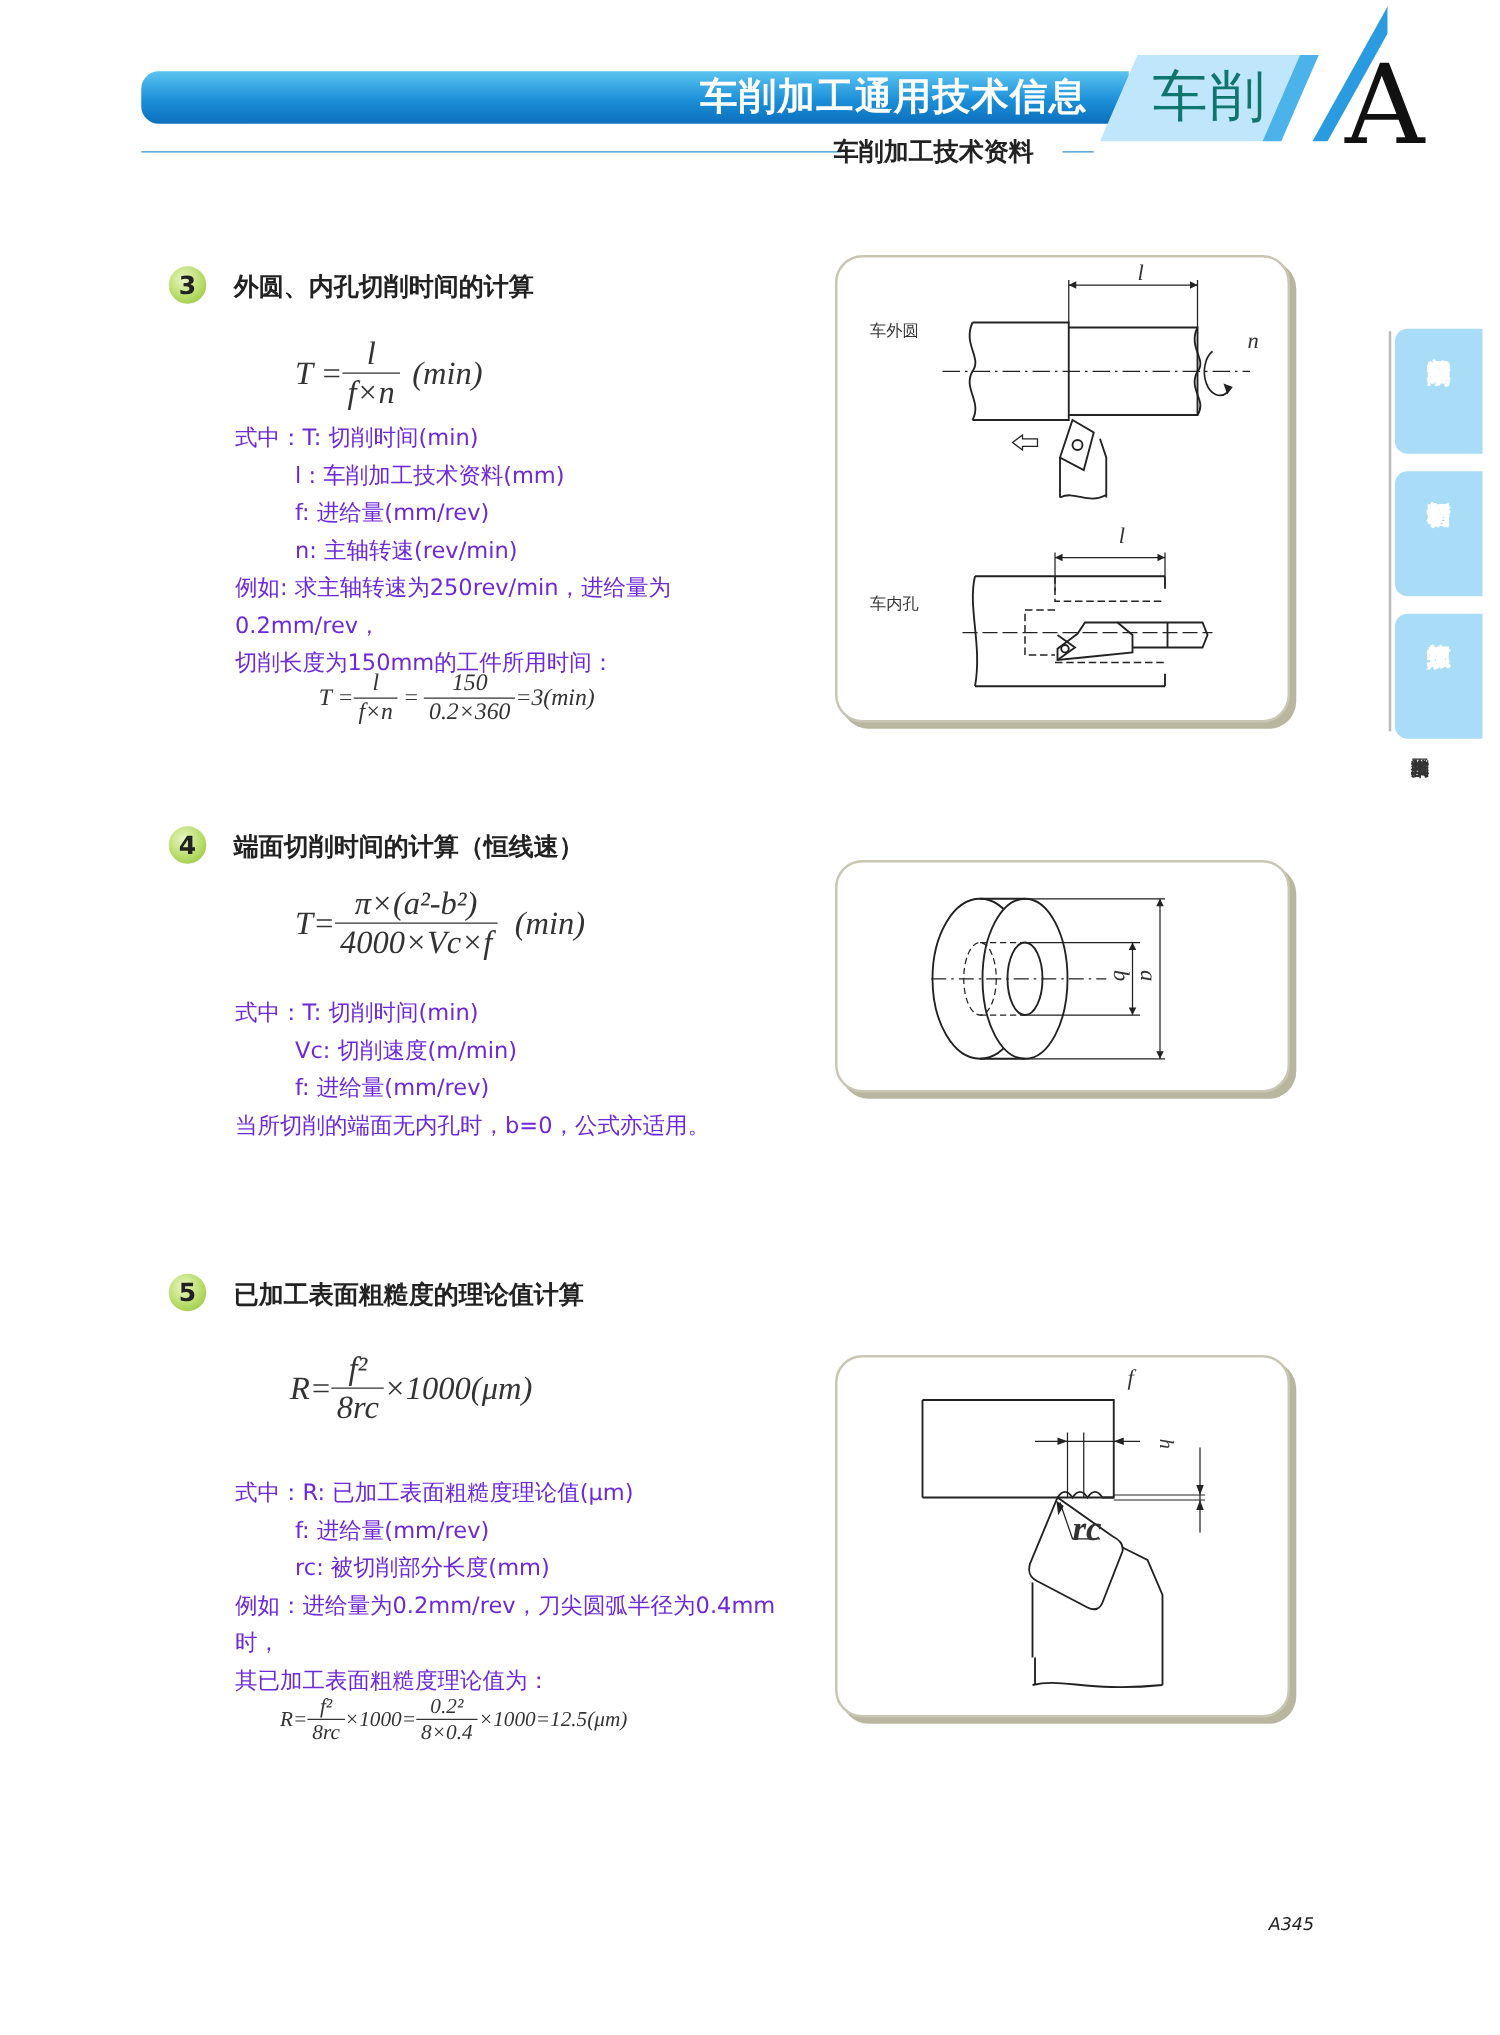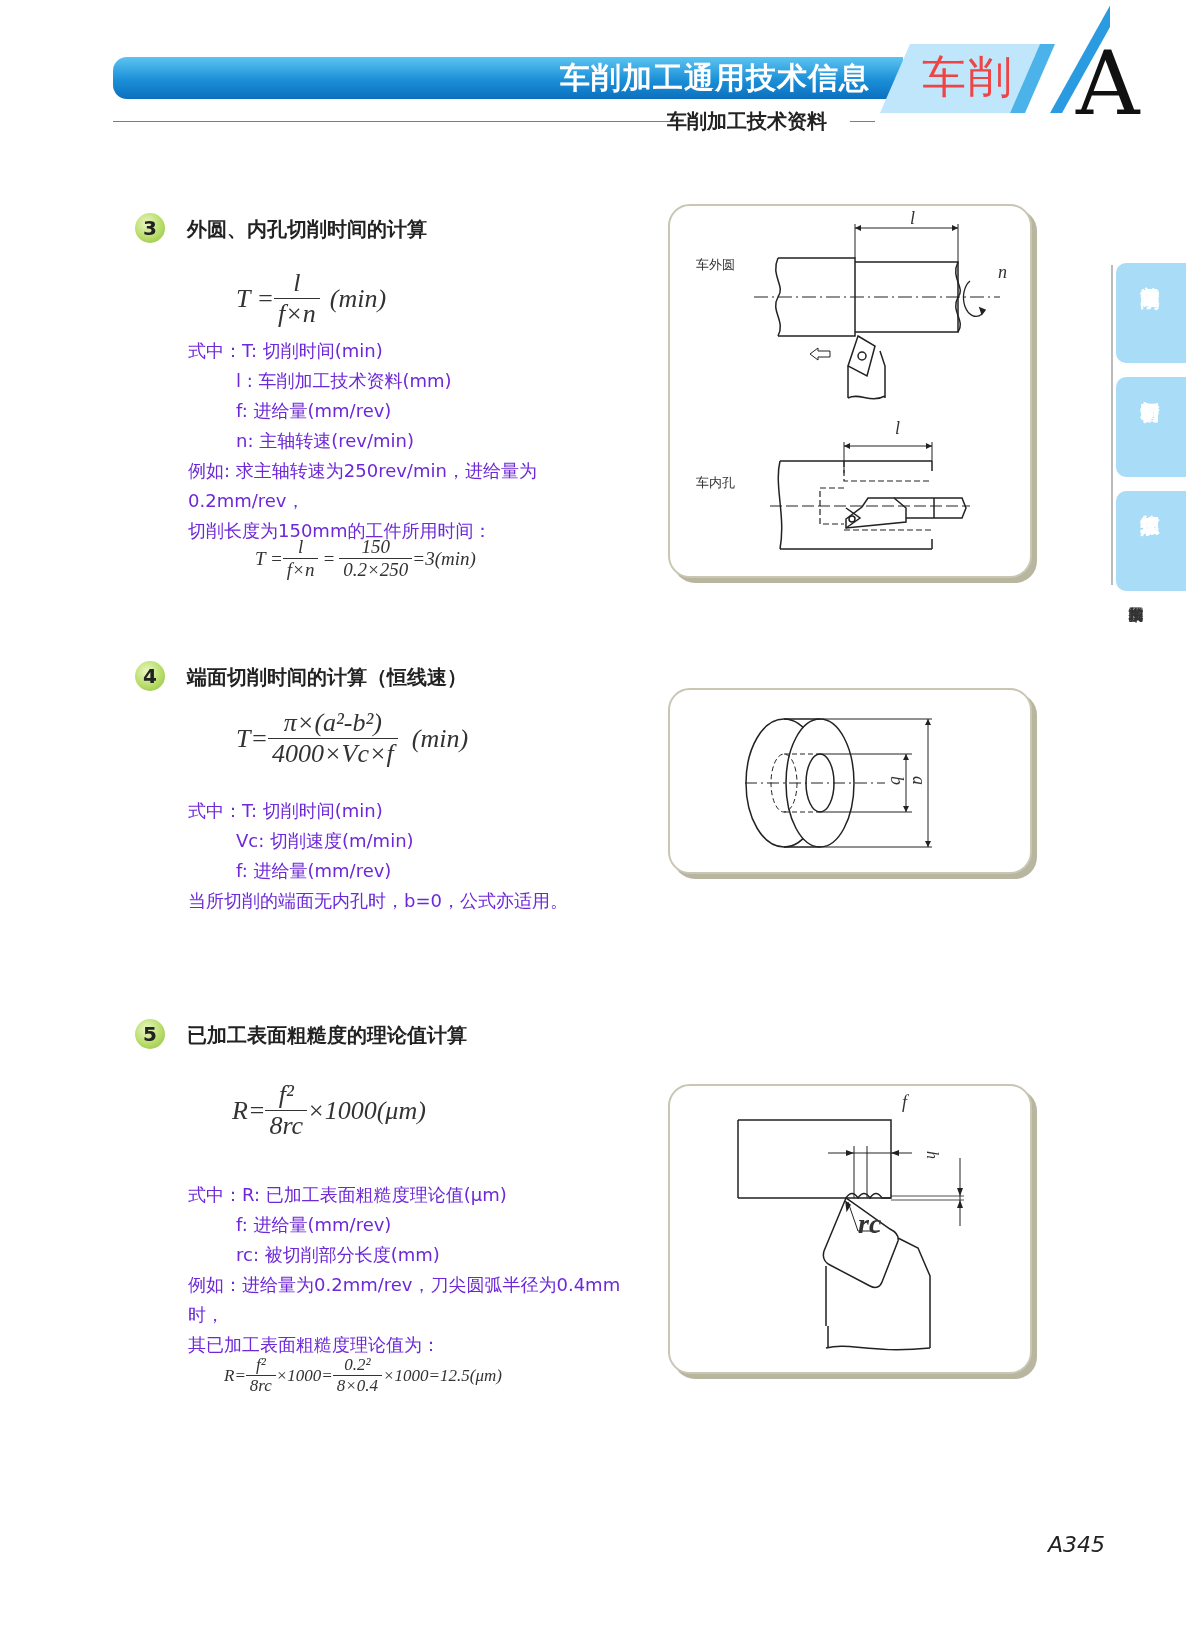--- a/index.html
+++ b/index.html
@@ -5,21 +5,21 @@
   html, body { margin:0; padding:0; background:#fff; }
   body { width:1200px; height:1628px; position:relative; overflow:hidden;
          font-family:"DejaVu Sans","Liberation Sans",sans-serif; color:#333; }
   .abs { position:absolute; }
   
   .hdr-bar { left:113px; top:57px; width:790px; height:42px;
     border-radius:14px 0 0 14px;
     background:linear-gradient(180deg,#5cc4f0 0%,#1b8fd8 55%,#0c6fbd 100%); }
   .hdr-title { right:330px; top:57px; height:24px; line-height:42px;
     font-size:30px; font-weight:bold; color:#fff; letter-spacing:1px; }
-  .hdr-tab-text { left:922px; top:48px; font-size:44px; color:#ef4444; letter-spacing:2px; }
+  .hdr-tab-text { left:922px; top:48px; font-size:44px; color:#0f766e; letter-spacing:2px; }
   .hdr-A { left:1076px; top:32px; font-family:"DejaVu Serif","Liberation Serif",serif;
     font-size:88px; color:#111; font-weight:normal; }
   .hdr-rule { left:113px; top:121px; width:560px; height:1px; background:#3a8fd0; }
   .hdr-rule2 { left:850px; top:121px; width:25px; height:1px; background:#3a8fd0; }
   .hdr-sub { left:667px; top:108px; font-size:20px; font-weight:bold; color:#222; }
   
   .side-line { left:1111px; top:265px; width:2px; height:320px; background:#bbb; }
   .side-tab { left:1116px; width:70px; border-radius:10px 0 0 10px; background:#a9dcf7;
     color:#fff; font-size:19px; font-weight:bold; text-align:center;
     writing-mode:vertical-rl; text-orientation:upright; letter-spacing:1px;
@@ -33,21 +33,21 @@
     font-weight:bold; font-size:20px; color:#222; text-align:center; line-height:30px; }
   .sec-title { font-size:20px; font-weight:bold; color:#222; }
   .formula { font-family:"Liberation Serif","DejaVu Serif",serif; font-style:italic; color:#333; }
   .frac { display:inline-flex; flex-direction:column; align-items:center; vertical-align:middle; }
   .frac .n { padding:0 4px; }
   .frac .d { border-top:1.3px solid #333; padding:0 4px; }
   .txt { font-size:18px; color:#6d28d9; line-height:30px; }
   .indent { padding-left:48px; }
   .panel { border:2px solid #c9c6b4; border-radius:22px; background:#fff;
     box-shadow:5px 5px 0 #b9b6a0; }
-  .page-num { left:1048px; top:1532px; font-style:italic; font-size:22px; color:#222; }
+  .page-num { left:1015px; top:1532px; font-style:italic; font-size:14px; color:#222; }
 </style>
 </head>
 <body>
 
 <div class="abs hdr-bar"></div>
 <div class="abs hdr-title">车削加工通用技术信息</div>
 <svg class="abs" style="left:850px;top:0;width:260px;height:125px">
   <polygon points="60,44 190,44 160,113 30,113" fill="#bfe6fa"></polygon>
   <polygon points="200,113 212,113 275,0 263,0" fill="#2a9be0"></polygon>
   <polygon points="190,44 205,44 175,113 160,113" fill="#4bb2ea"></polygon>
@@ -90,21 +90,21 @@
 </div>
 <div class="abs formula" style="left:255px;top:536px;font-size:19px;display:flex;align-items:center">
   <span>T =</span>
   <span class="frac">
       <span class="n">l</span>
       <span class="d">f×n</span>
     </span>
   <span style="margin:0 4px">=</span>
   <span class="frac">
       <span class="n">150</span>
-      <span class="d">0.2×250</span>
+      <span class="d">0.2×360</span>
     </span>
   <span style="margin-left:0">=3(min)</span>
 </div>
 
 <div class="abs panel" style="left:668px;top:204px;width:360px;height:370px">
   <div class="abs" style="left:26px;top:50px;font-size:13px">车外圆</div>
   <div class="abs" style="left:26px;top:268px;font-size:13px">车内孔</div>
   <svg class="abs" style="left:0;top:0" width="360" height="370" fill="none" stroke="#222" stroke-width="1.5">
 
     <path d="M108,52 L185,52 L185,130 L108,130"></path>

